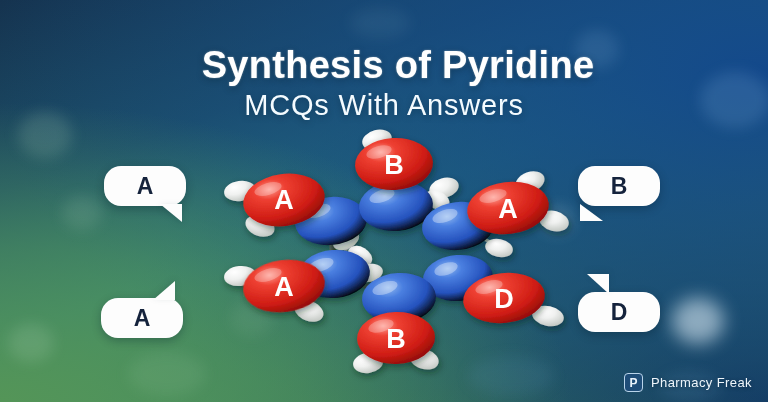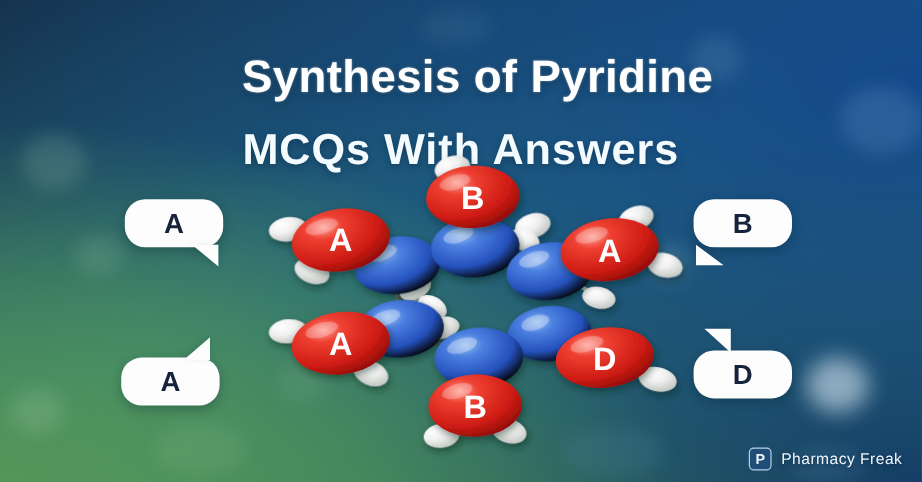--- a/index.html
+++ b/index.html
@@ -40,22 +40,22 @@
     position:absolute; left:0; top:46px; width:768px;
     text-align:center;
   }
   #title {
     font-size:38px; font-weight:bold; color:#ffffff;
     letter-spacing:0.3px; line-height:1.0;
     text-shadow:0 2px 7px rgba(0,30,45,0.40), 0 0 2px rgba(255,255,255,0.5);
     padding-left:28px;
   }
   #subtitle {
-    margin-top:23px;
-    font-size:36px; font-weight:700; color:#f4fbff;
+    margin-top:7px;
+    font-size:29px; font-weight:400; color:#f4fbff;
     letter-spacing:0.8px; line-height:1.0;
     text-shadow:0 2px 6px rgba(0,30,45,0.35);
   }
 
   
   .bubble {
     position:absolute;
     background:#fdfdfd;
     border-radius:17px;
     display:flex; align-items:center; justify-content:center;

